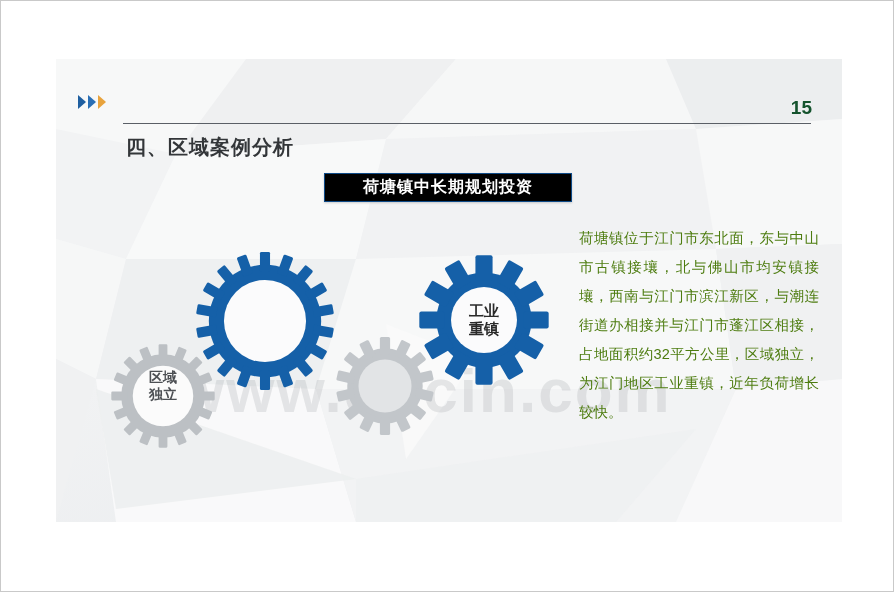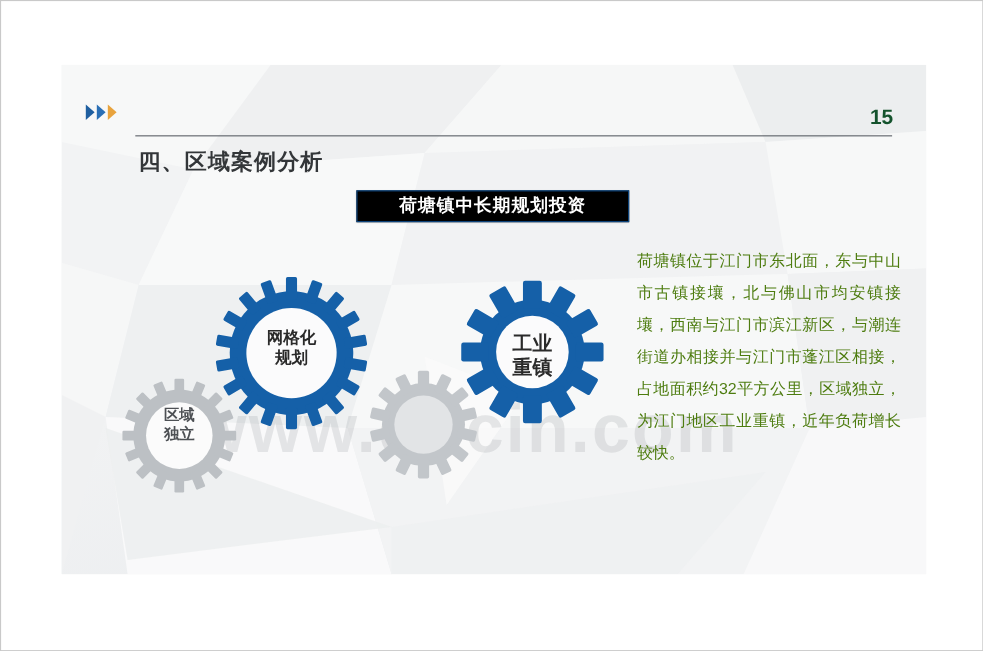--- a/index.html
+++ b/index.html
@@ -271,22 +271,20 @@
               <rect x="93" y="4" width="14" height="28" rx="2" transform="rotate(240 100 100)"></rect>
               <rect x="93" y="4" width="14" height="28" rx="2" transform="rotate(260 100 100)"></rect>
               <rect x="93" y="4" width="14" height="28" rx="2" transform="rotate(280 100 100)"></rect>
               <rect x="93" y="4" width="14" height="28" rx="2" transform="rotate(300 100 100)"></rect>
               <rect x="93" y="4" width="14" height="28" rx="2" transform="rotate(320 100 100)"></rect>
               <rect x="93" y="4" width="14" height="28" rx="2" transform="rotate(340 100 100)"></rect>
             </g>
           </g>
           <circle cx="100" cy="100" r="57" fill="#fbfbfc"></circle>
         </svg>
-        <div class="gear-label dark" style="top:50px; font-size:15px;">网格化
-规划</div>
       </div>
 
       <div class="gear" style="left:362px; top:195px; width:132px; height:132px;">
         <svg viewBox="0 0 200 200" width="132" height="132">
           <g fill="#1560a8">
             <circle cx="100" cy="100" r="72"></circle>
             <g>
               <rect x="87" y="2" width="26" height="38" rx="3"></rect>
               <rect x="87" y="2" width="26" height="38" rx="3" transform="rotate(30 100 100)"></rect>
               <rect x="87" y="2" width="26" height="38" rx="3" transform="rotate(60 100 100)"></rect>
@@ -296,21 +294,21 @@
               <rect x="87" y="2" width="26" height="38" rx="3" transform="rotate(180 100 100)"></rect>
               <rect x="87" y="2" width="26" height="38" rx="3" transform="rotate(210 100 100)"></rect>
               <rect x="87" y="2" width="26" height="38" rx="3" transform="rotate(240 100 100)"></rect>
               <rect x="87" y="2" width="26" height="38" rx="3" transform="rotate(270 100 100)"></rect>
               <rect x="87" y="2" width="26" height="38" rx="3" transform="rotate(300 100 100)"></rect>
               <rect x="87" y="2" width="26" height="38" rx="3" transform="rotate(330 100 100)"></rect>
             </g>
           </g>
           <circle cx="100" cy="100" r="50" fill="#fbfbfc"></circle>
         </svg>
-        <div class="gear-label dark" style="top:48px; font-size:18px;">工业
+        <div class="gear-label dark" style="top:48px; font-size:15px;">工业
 重镇</div>
       </div>
 
     </div>
 
     <div id="body-text">荷塘镇位于江门市东北面，东与中山市古镇接壤，北与佛山市均安镇接壤，西南与江门市滨江新区，与潮连街道办相接并与江门市蓬江区相接，占地面积约32平方公里，区域独立，为江门地区工业重镇，近年负荷增长较快。</div>
 
   </div>
 </div>
 

